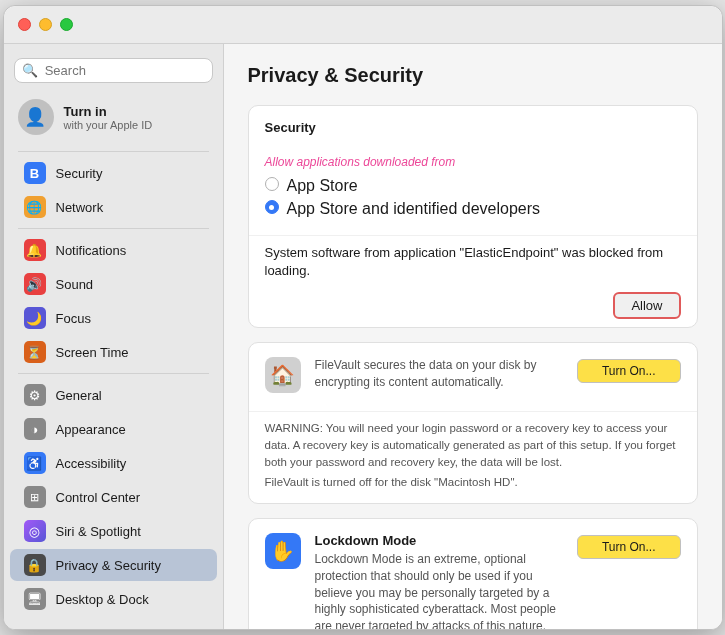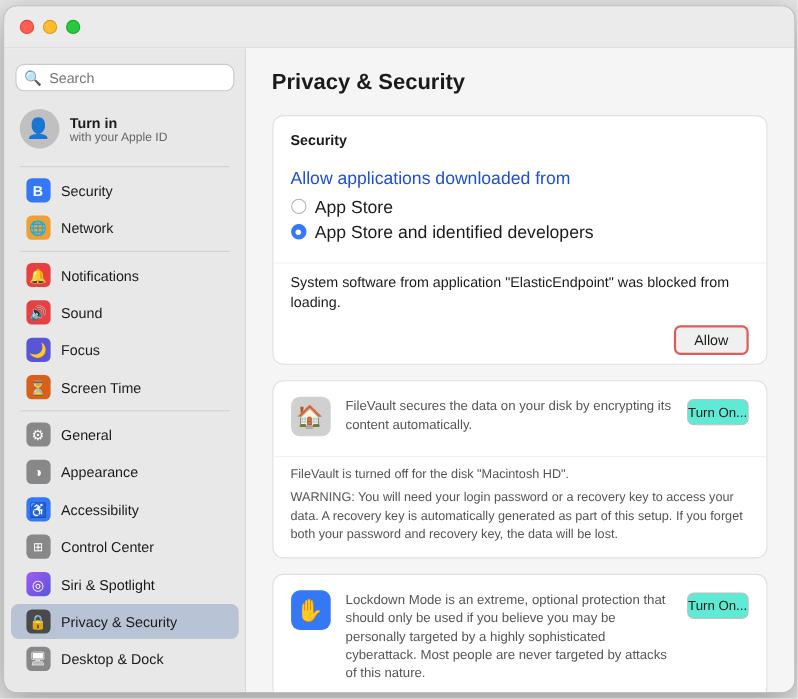--- a/index.html
+++ b/index.html
@@ -174,23 +174,24 @@
     .section-label {
       font-size: 13px;
       font-weight: 700;
       color: #1a1a1a;
       padding: 14px 16px 8px 16px;
     }
     .allow-downloads-section {
       padding: 12px 16px;
     }
     .allow-downloads-title {
-      font-size: 16px;
-      color: #1d4ed8;
+      font-size: 12px;
+      color: #ec4899;
       margin-bottom: 8px;
+      font-style: italic;
     }
     .radio-option {
       display: flex;
       align-items: flex-start;
       gap: 8px;
       margin-bottom: 5px;
       font-size: 16px;
       color: #1a1a1a;
     }
     .radio-btn {
@@ -264,22 +265,22 @@
       font-weight: 600;
       color: #1a1a1a;
       margin-bottom: 3px;
     }
     .feature-desc {
       font-size: 12px;
       color: #555;
       line-height: 1.4;
     }
     .feature-button {
-      padding: 4px 0;
-      background: #5eead4;
+      padding: 4px 24px;
+      background: #fde047;
       border: 1px solid #c0c0c0;
       border-radius: 6px;
       font-size: 12px;
       color: #1a1a1a;
       cursor: pointer;
       white-space: nowrap;
       font-family: inherit;
       flex-shrink: 0;
       margin-top: 2px;
     }
@@ -454,31 +455,32 @@
         <div class="feature-row">
           <div class="feature-icon feature-icon-filevault">
             <span>🏠</span>
           </div>
           <div class="feature-body">
             <div class="feature-desc">FileVault secures the data on your disk by encrypting its content automatically.</div>
           </div>
           <button class="feature-button">Turn On...</button>
         </div>
         <div class="warning-text">
+          <p>WARNING: You will need your login password or a recovery key to access your data. A recovery key is automatically generated as part of this setup. If you forget both your password and recovery key, the data will be lost.</p>
           <p>FileVault is turned off for the disk "Macintosh HD".</p>
-          <p>WARNING: You will need your login password or a recovery key to access your data. A recovery key is automatically generated as part of this setup. If you forget both your password and recovery key, the data will be lost.</p>
         </div>
       </div>
 
       <div class="section-card">
         <div class="feature-row">
           <div class="feature-icon feature-icon-lockdown">
             <span style="font-size:20px; color:white;">✋</span>
           </div>
           <div class="feature-body">
+            <div class="feature-name">Lockdown Mode</div>
             <div class="feature-desc">Lockdown Mode is an extreme, optional protection that should only be used if you believe you may be personally targeted by a highly sophisticated cyberattack. Most people are never targeted by attacks of this nature.</div>
           </div>
           <button class="feature-button">Turn On...</button>
         </div>
 
       </div>
     </div>
   </div>
 </div>
 

